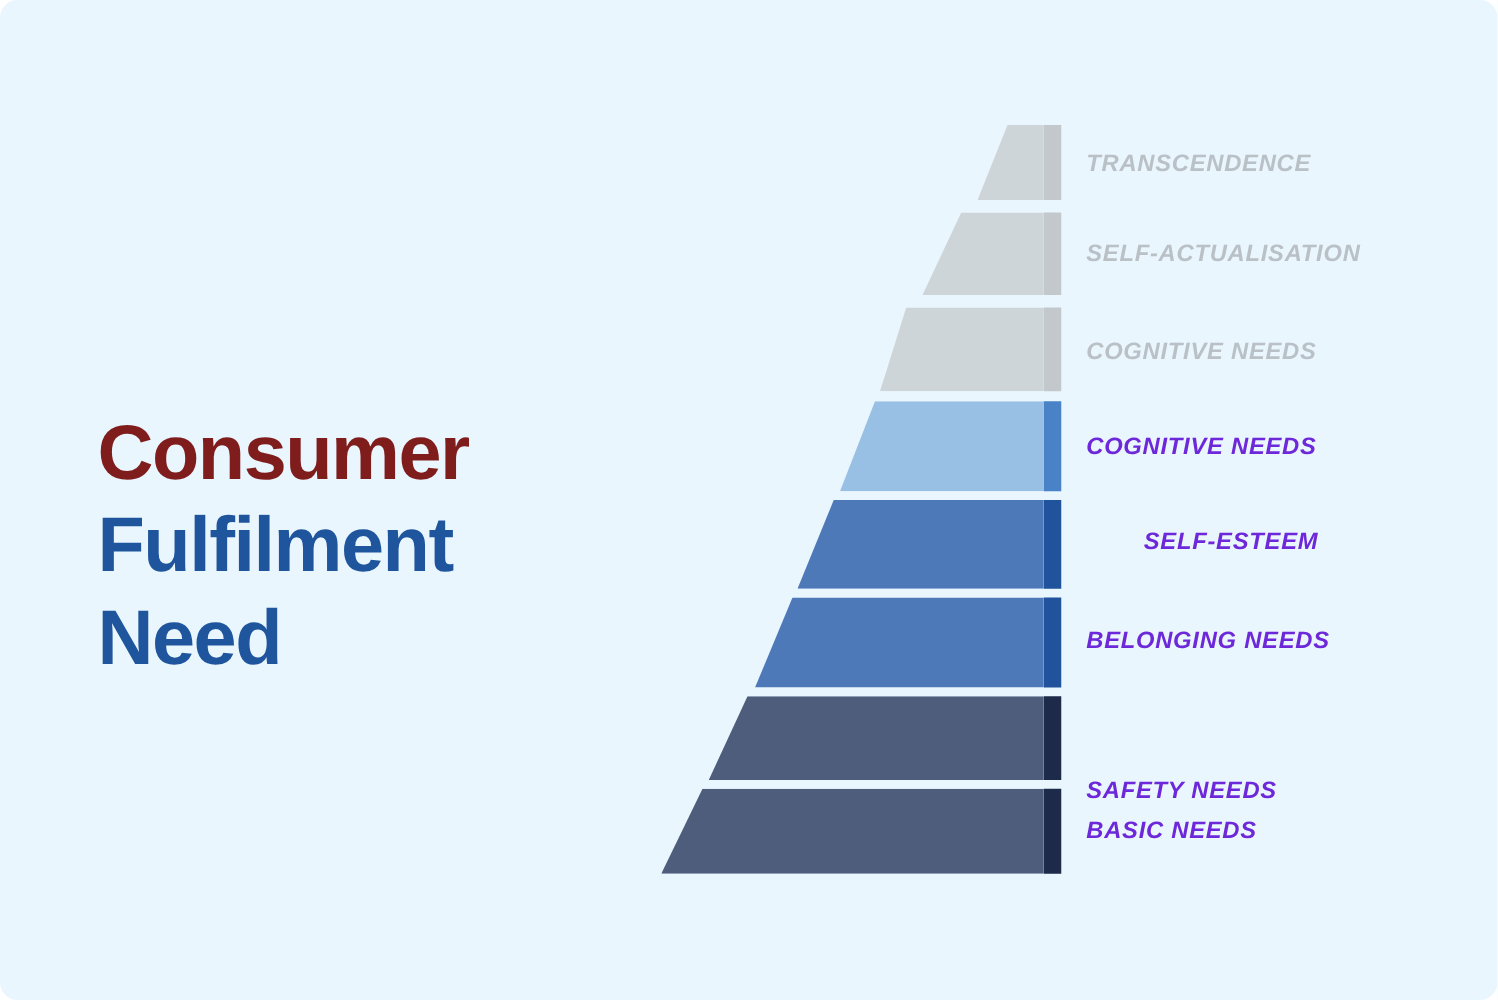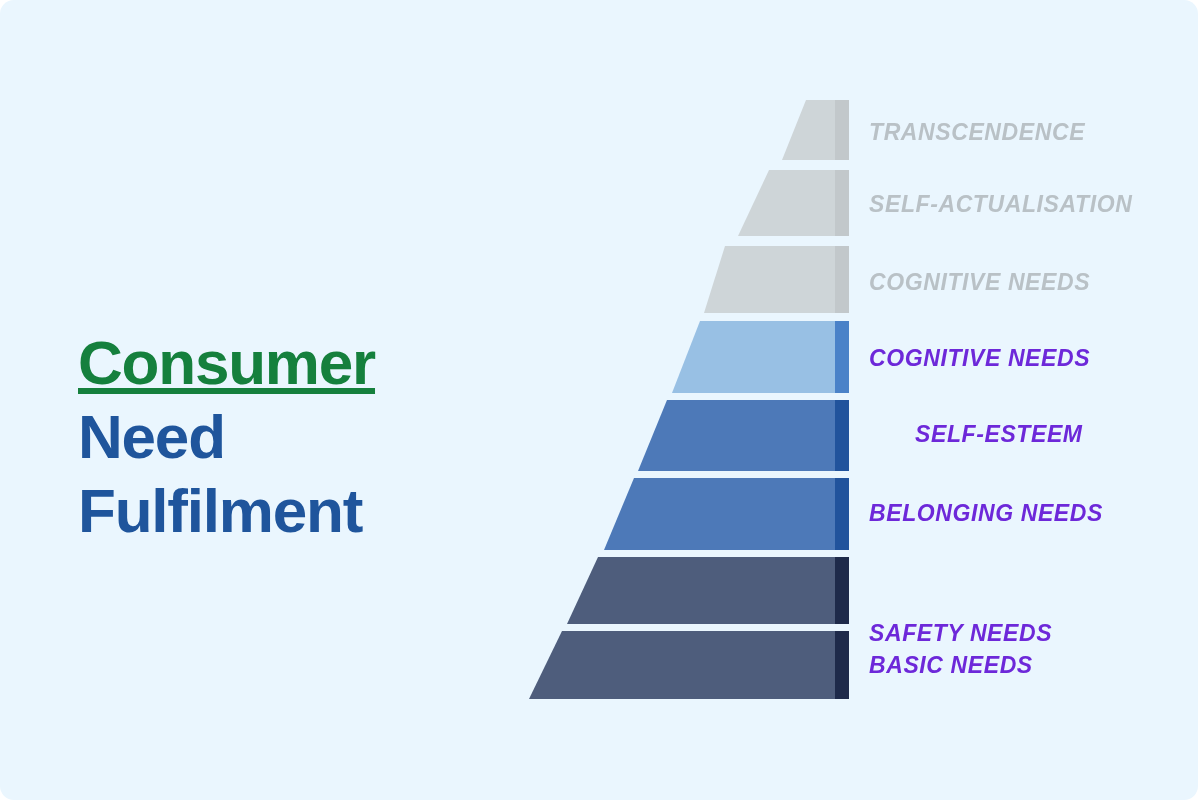--- a/index.html
+++ b/index.html
@@ -54,21 +54,21 @@
     width: 1198px;
     height: 800px;
   }
 
   
   .tier-label {
     position: absolute;
     font-family: "Liberation Sans", sans-serif;
     font-style: italic;
     font-weight: bold;
-    font-size: 23px;
+    font-size: 19px;
     letter-spacing: 0.6px;
     white-space: nowrap;
     transform: translateY(-50%);
   }
   .tier-label.muted { color: #b9c1c6; font-weight: bold; }
   .tier-label.strong { color: #6d28d9; }
 </style>
 </head>
 <body>
 
@@ -155,23 +155,23 @@
       <g>
         <g clip-path="url(#clip-t1)">
           <rect class="tier-face" x="517" y="627" width="343" height="78" rx="9" ry="9" fill="#4e5d7c"></rect>
         </g>
         <rect class="tier-edge" x="835" y="631" width="14" height="68" fill="#1e2a4a"></rect>
       </g>
     </svg>
   </div>
 
   <div id="title-block">
-    <div class="title-line" style="color: #15803d; text-decoration: underline;">Consumer</div>
+    <div class="title-line" style="color: #7f1d1d;">Consumer</div>
+    <div class="title-line" style="color: rgb(31, 85, 156);">Fulfilment</div>
     <div class="title-line" style="color: rgb(31, 85, 156);">Need</div>
-    <div class="title-line" style="color: rgb(31, 85, 156);">Fulfilment</div>
   </div>
 
   <div class="tier-label muted" style="left:869px; top:132px;">TRANSCENDENCE</div>
 
   <div class="tier-label muted" style="left:869px; top:204px;">SELF-ACTUALISATION</div>
 
   <div class="tier-label muted" style="left:869px; top:282px;">COGNITIVE NEEDS</div>
 
   <div class="tier-label strong" style="left:869px; top:358px;">COGNITIVE NEEDS</div>
 

